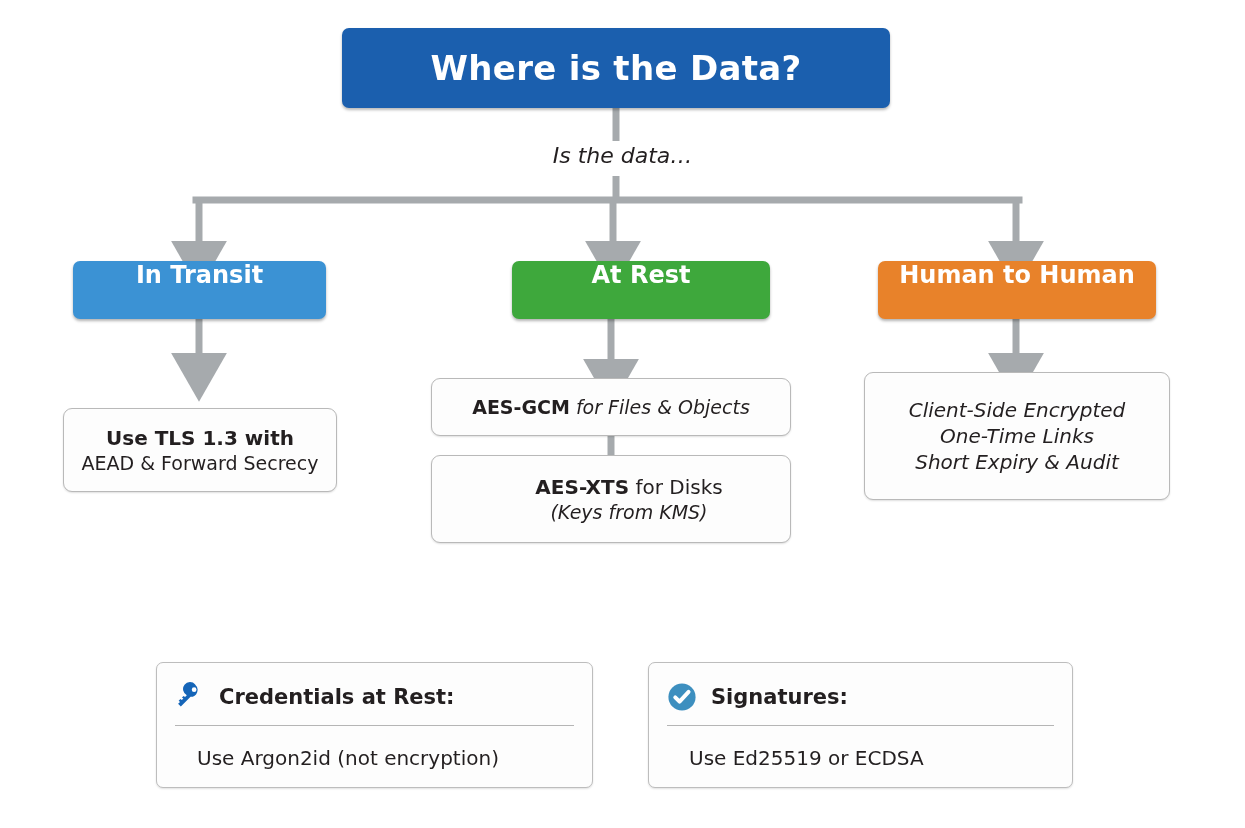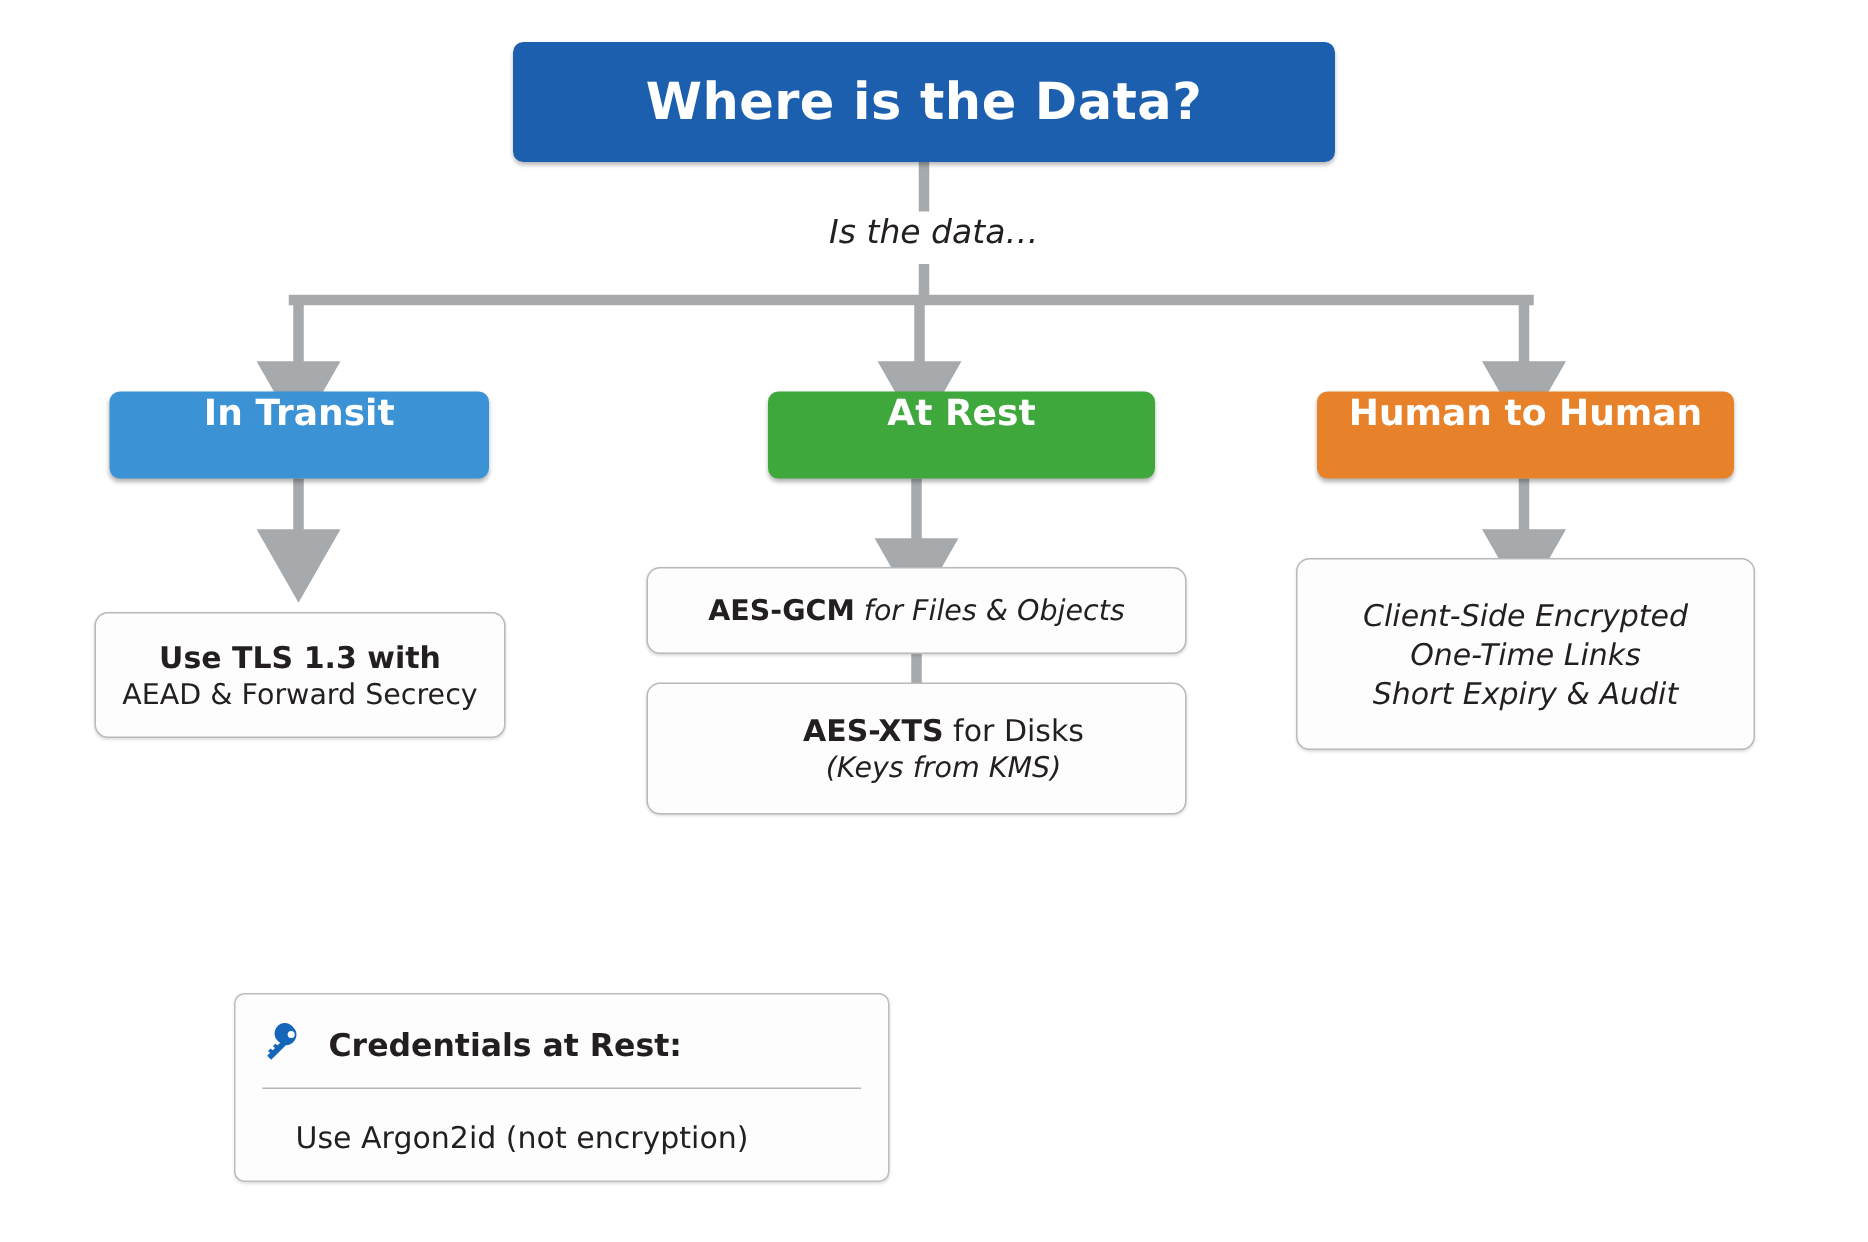--- a/index.html
+++ b/index.html
@@ -241,14 +241,25 @@
           <path d="M21.6 2.6 a7.4 7.4 0 1 0 -9.0 11.4 l-1.9 1.9 l-1.5 -1.1 l-1.8 1.8 l1.5 1.1 l-1.6 1.6 l-1.5 -1.1 l-1.9 1.9 l1.5 1.1 l-2.1 2.1 l2.9 2.9 l10.4 -10.4 a7.4 7.4 0 0 0 5.0 -12.9 z"></path>
         </g>
         <circle cx="20.4" cy="8.2" r="2.5" fill="#ffffff"></circle>
       </svg>
       <span class="note-head-title">Credentials at Rest:</span>
     </div>
     <div class="note-divider"></div>
     <div class="note-body">Use Argon2id (not encryption)</div>
   </div>
 
+  <div class="note-card" id="note-signatures">
+    <div class="note-head">
+      <svg class="note-icon" viewBox="0 0 32 32" xmlns="http://www.w3.org/2000/svg">
+        <circle cx="16" cy="16" r="14.5" fill="#3D8FBF"></circle>
+        <path d="M8.8 16.4 l4.6 4.6 l9.6 -10.4" stroke="#ffffff" stroke-width="4.2" fill="none" stroke-linecap="round" stroke-linejoin="round"></path>
+      </svg>
+      <span class="note-head-title">Signatures:</span>
+    </div>
+    <div class="note-divider"></div>
+    <div class="note-body">Use Ed25519 or ECDSA</div>
+  </div>
 
 </div>
 
 </body></html>

